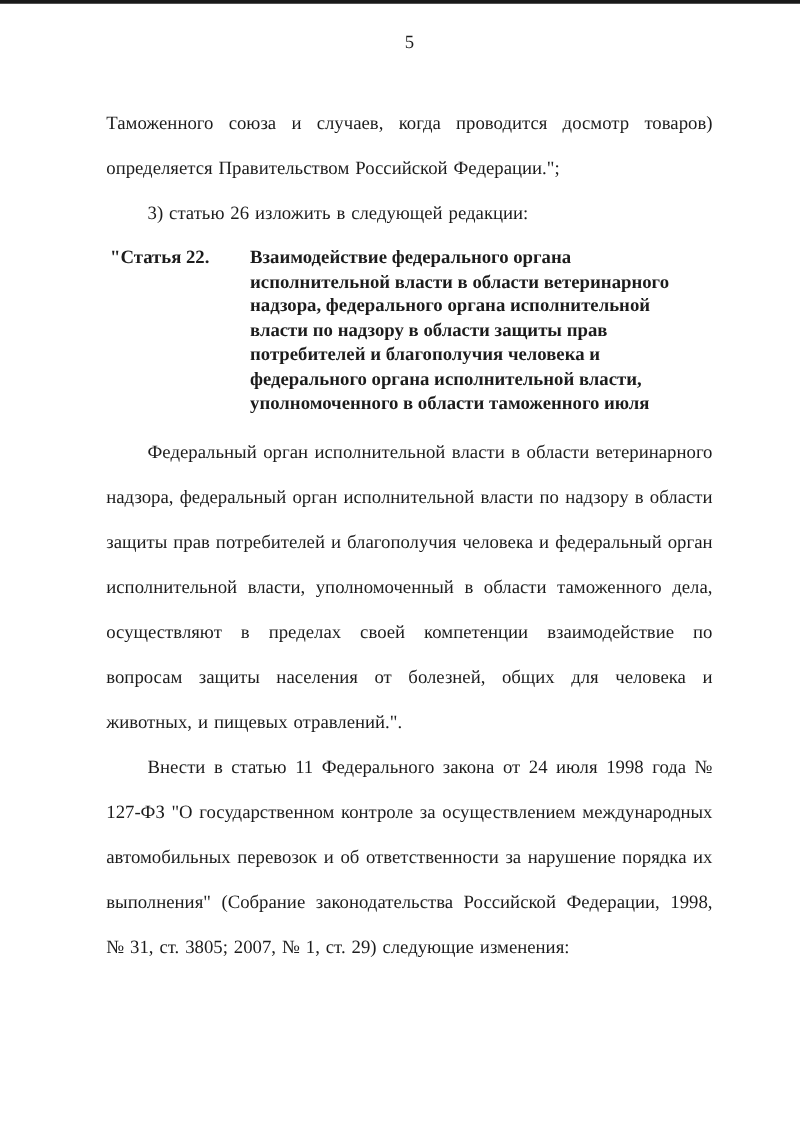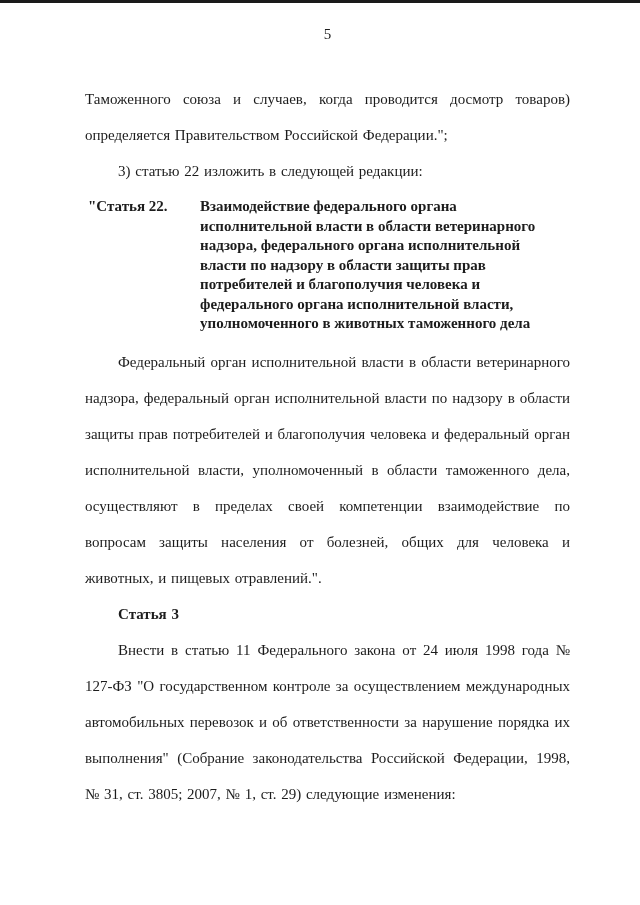--- a/index.html
+++ b/index.html
@@ -64,26 +64,25 @@
   </style>
 </head>
 <body>
 
 <div class="page">
 
   <div class="page-number">5</div>
 
   <p class="body">Таможенного союза и случаев, когда проводится досмотр товаров) определяется Правительством Российской Федерации.";</p>
 
-  <p class="body indent">3) статью 22 изложить в следующей редакции:</p>
+  <p class="body indent">3) статью 26 изложить в следующей редакции:</p>
 
   <div class="article-block">
     <span class="art-label bold">"Статья 22.</span>
-    <span class="art-title bold">Взаимодействие федерального органа исполнительной власти в области ветеринарного надзора, федерального органа исполнительной власти по надзору в области защиты прав потребителей и благополучия человека и федерального органа исполнительной власти, уполномоченного в животных таможенного дела</span>
+    <span class="art-title bold">Взаимодействие федерального органа исполнительной власти в области ветеринарного надзора, федерального органа исполнительной власти по надзору в области защиты прав потребителей и благополучия человека и федерального органа исполнительной власти, уполномоченного в области таможенного июля</span>
   </div>
 
   <p class="body indent">Федеральный орган исполнительной власти в области ветеринарного надзора, федеральный орган исполнительной власти по надзору в области защиты прав потребителей и благополучия человека и федеральный орган исполнительной власти, уполномоченный в области таможенного дела, осуществляют в пределах своей компетенции взаимодействие по вопросам защиты населения от болезней, общих для человека и животных, и пищевых отравлений.".</p>
 
-  <p class="body indent bold heading3">Статья 3</p>
 
   <p class="body indent">Внести в статью 11  Федерального закона от 24 июля 1998 года № 127-ФЗ  "О государственном контроле за осуществлением международных автомобильных перевозок и об ответственности за нарушение порядка их выполнения" (Собрание законодательства Российской Федерации, 1998, № 31, ст. 3805; 2007, № 1, ст. 29) следующие изменения:</p>
 
 </div>
 
 </body></html>

